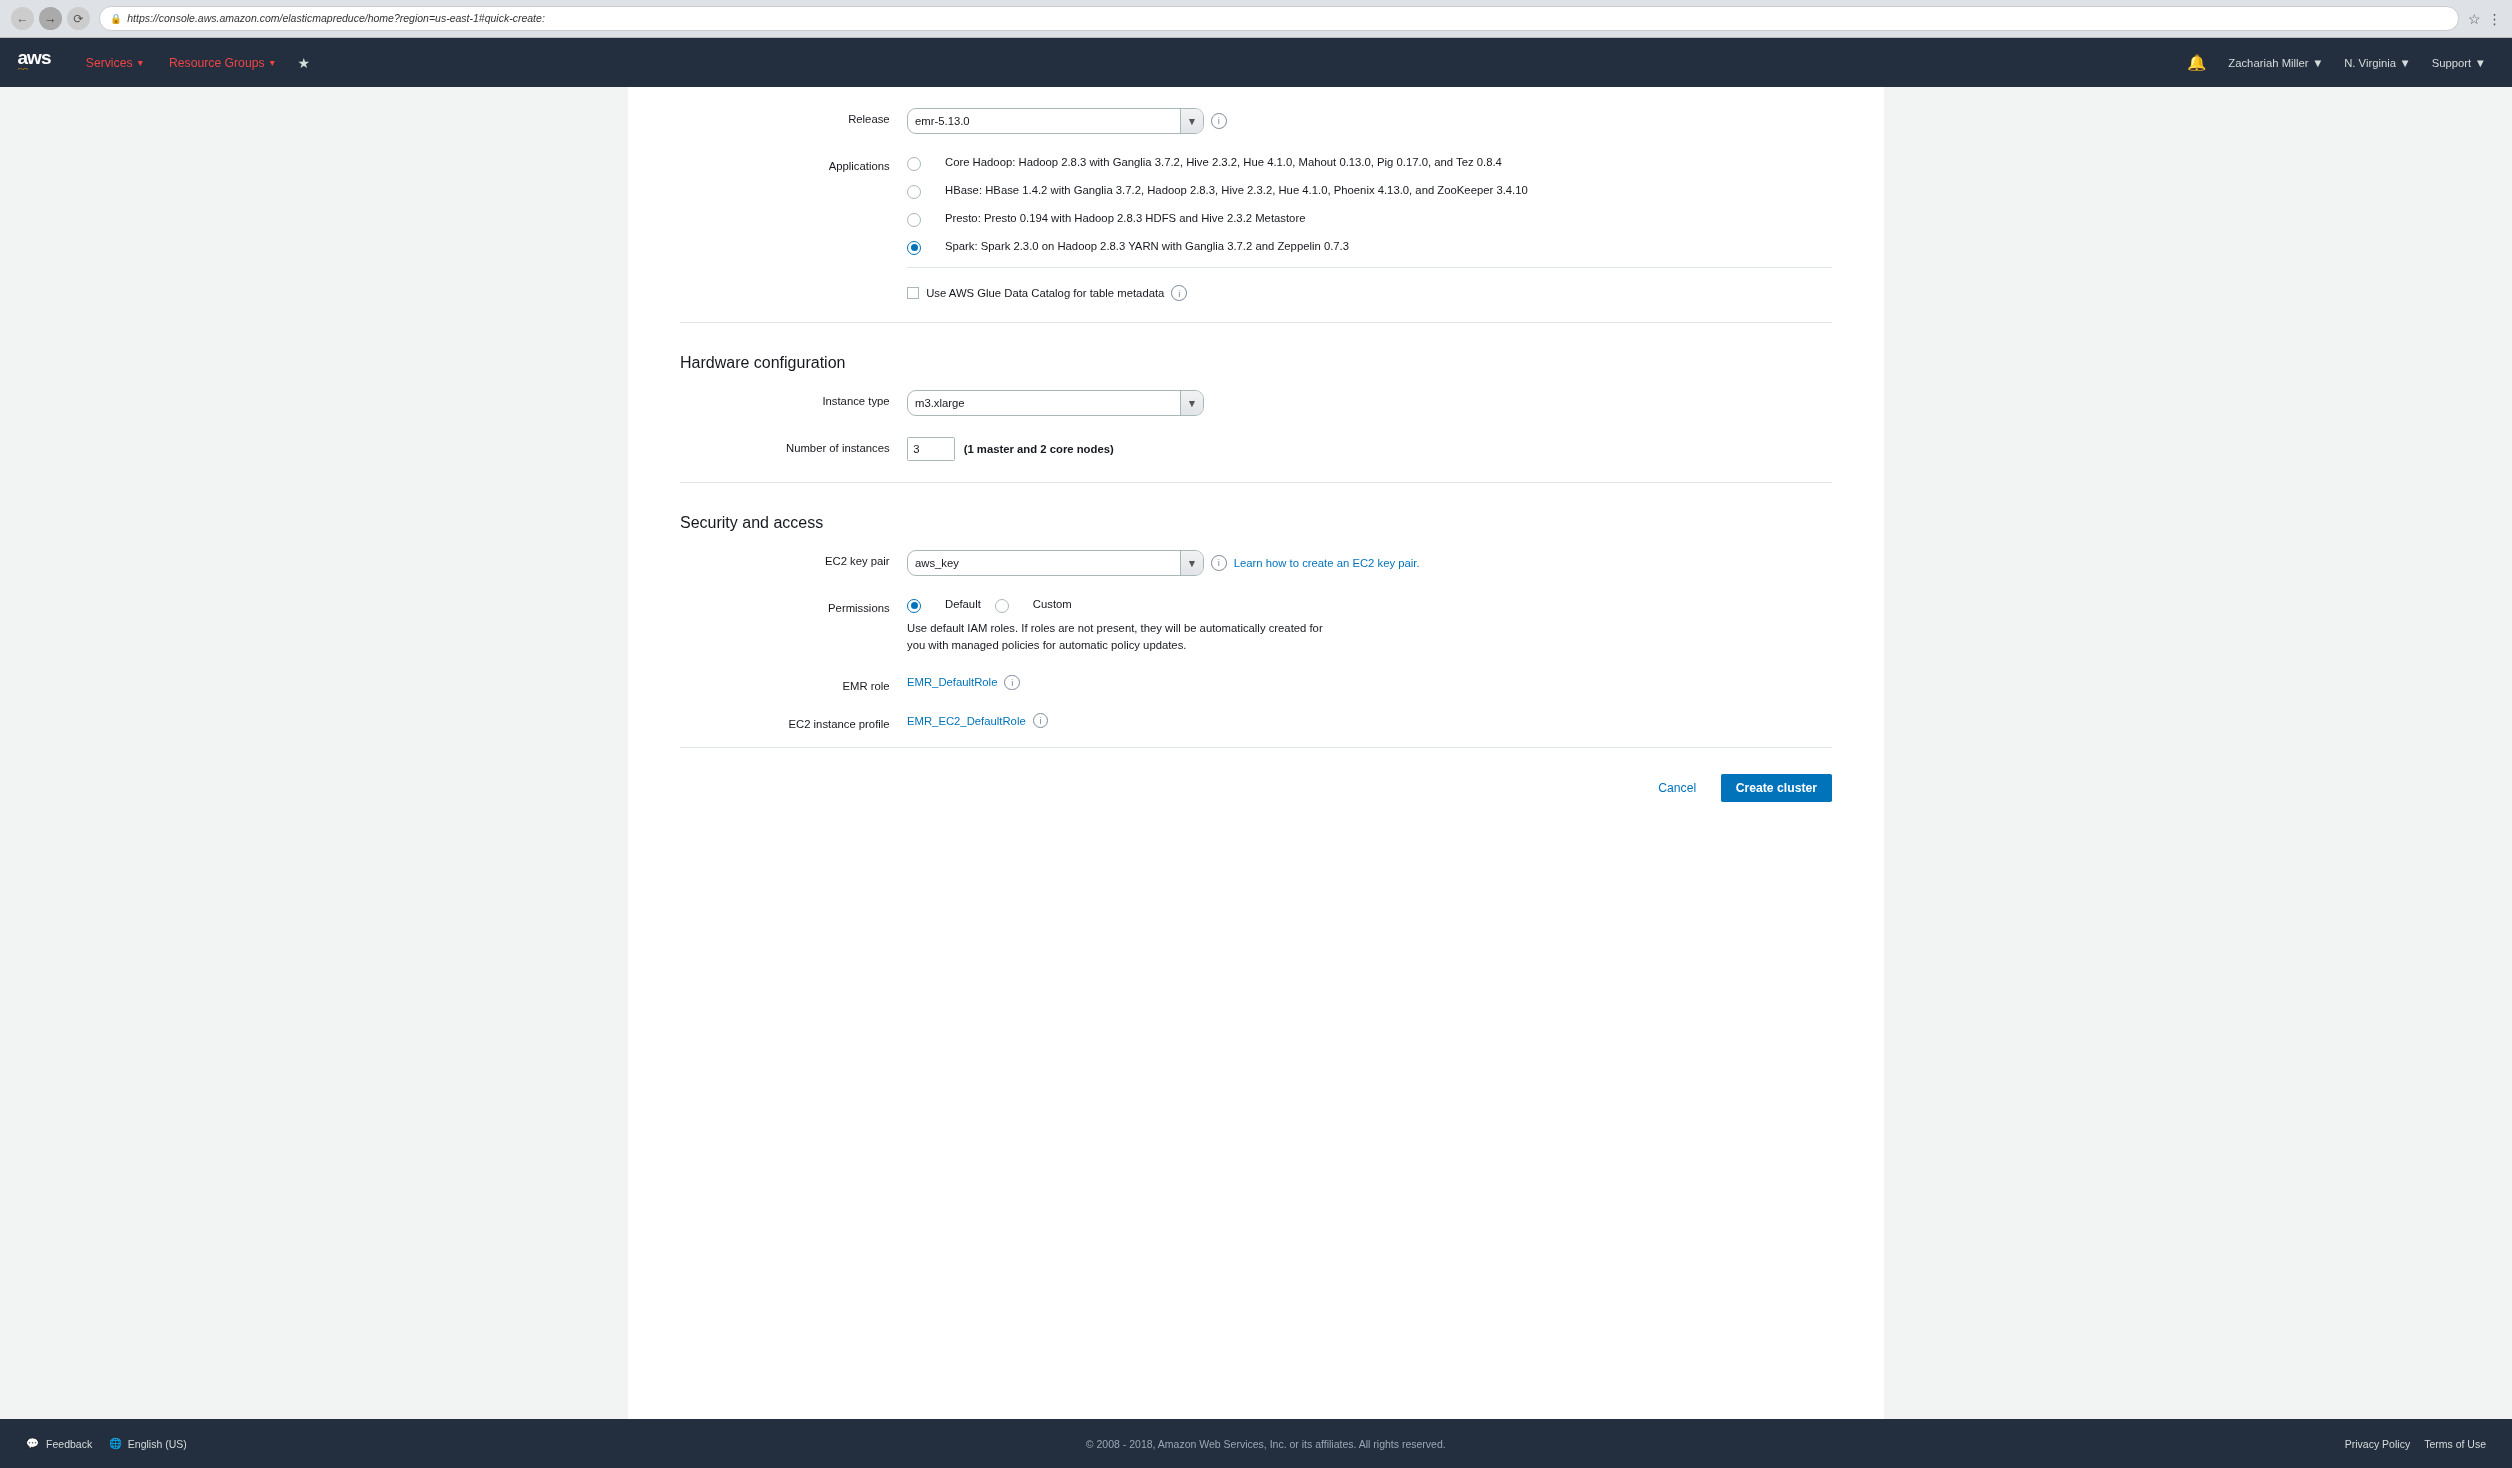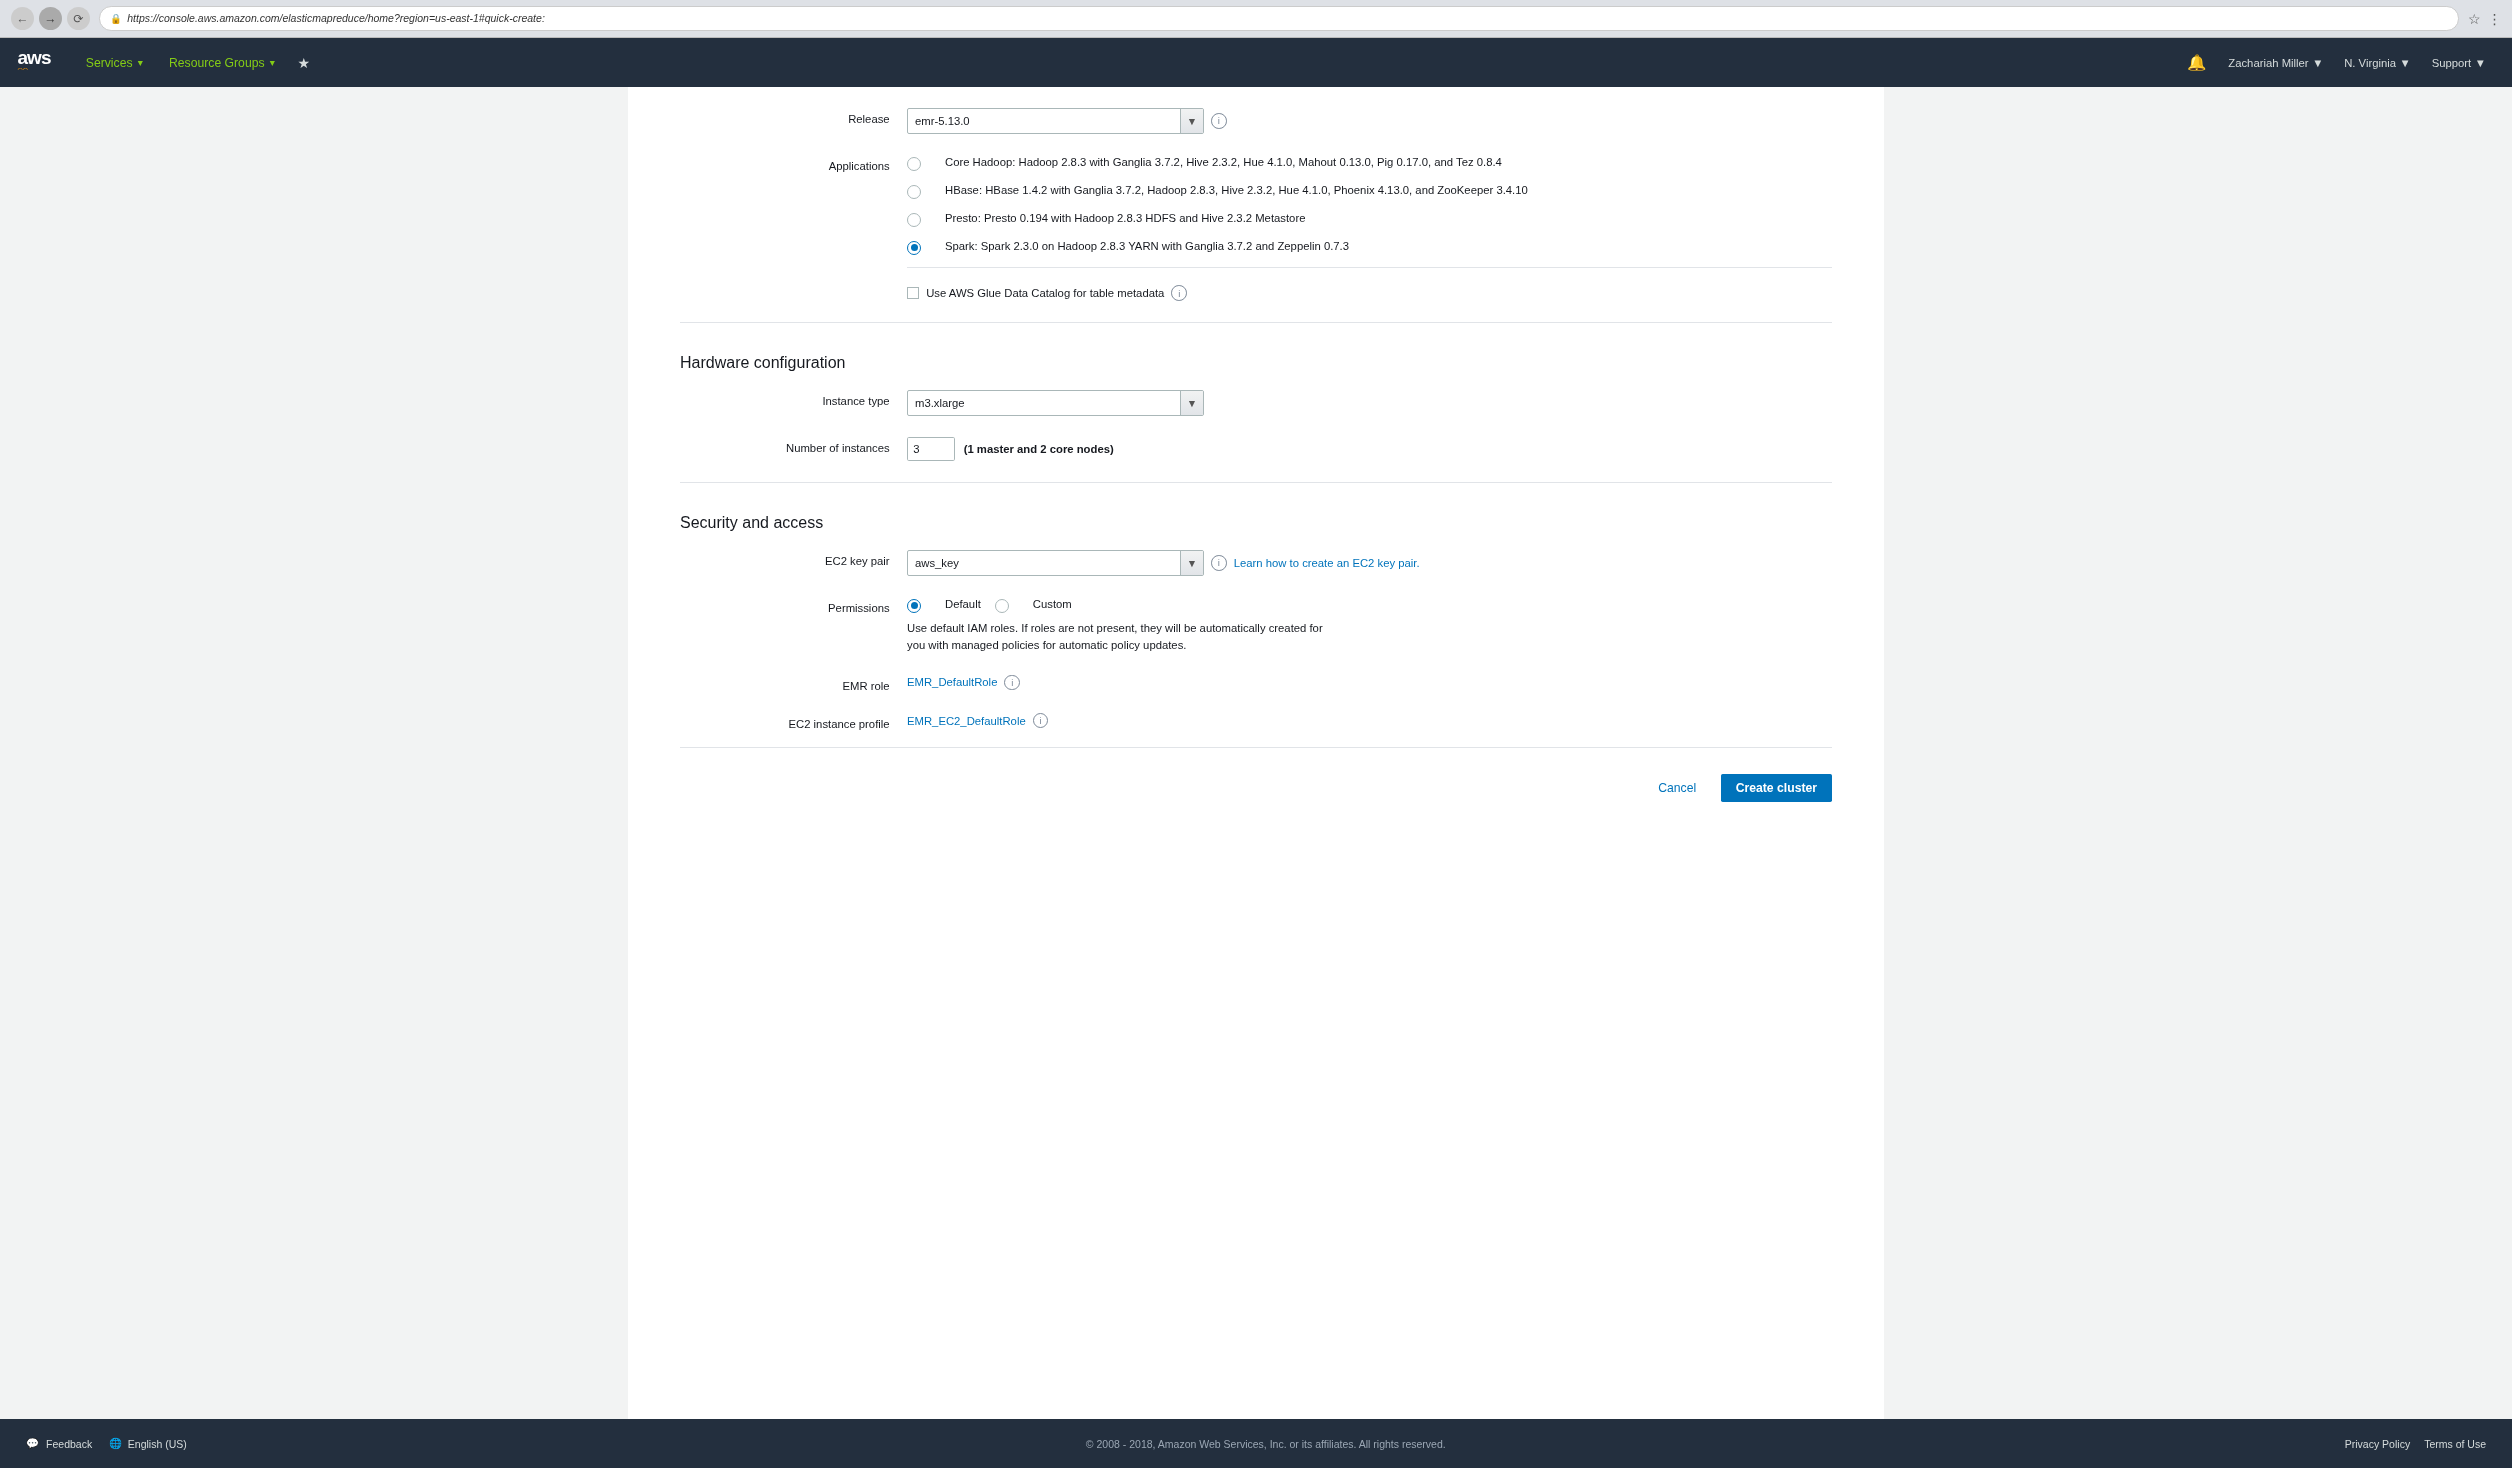--- a/index.html
+++ b/index.html
@@ -47,21 +47,21 @@
       display: flex; align-items: center; margin-right: 23px;
     }
     .aws-logo-text {
       color: white; font-size: 19px; font-weight: bold; letter-spacing: -0.9px;
     }
     .aws-logo-smile {
       color: #ff9900; font-size: 8.7px; margin-top: -3.5px; display: block;
     }
     .aws-nav-items { display: flex; align-items: center; flex: 1; gap: 0; }
     .aws-nav-item {
-      color: #84cc16; padding: 0 12.2px; height: 49px;
+      color: #ef4444; padding: 0 12.2px; height: 49px;
       display: flex; align-items: center; cursor: pointer;
       font-size: 12.2px; gap: 3.5px;
       border: none; background: none;
     }
     .aws-nav-item .caret { font-size: 8.7px; }
     .aws-nav-star { color: #d5dbdb; padding: 0 8.7px; cursor: pointer; font-size: 14px; background: none; border: none; }
     .aws-nav-right { display: flex; align-items: center; gap: 3.5px; margin-left: auto; }
     .aws-nav-right-item {
       color: #d5dbdb; padding: 0 8.7px; height: 49px;
       display: flex; align-items: center; cursor: pointer;
@@ -107,21 +107,21 @@
       display: flex;
       align-items: center;
       gap: 7px;
     }
     .select-with-arrow {
       display: flex;
       align-items: center;
       width: 297px;
       height: 26px;
       border: 0.9px solid #aab7b8;
-      border-radius: 2px;
+      border-radius: 9px;
       background: #fff;
       padding: 0;
       overflow: hidden;
     }
     .select-text {
       flex: 1;
       padding: 0 7px;
       font-size: 11.3px;
       color: #16191f;
       line-height: 26px;

